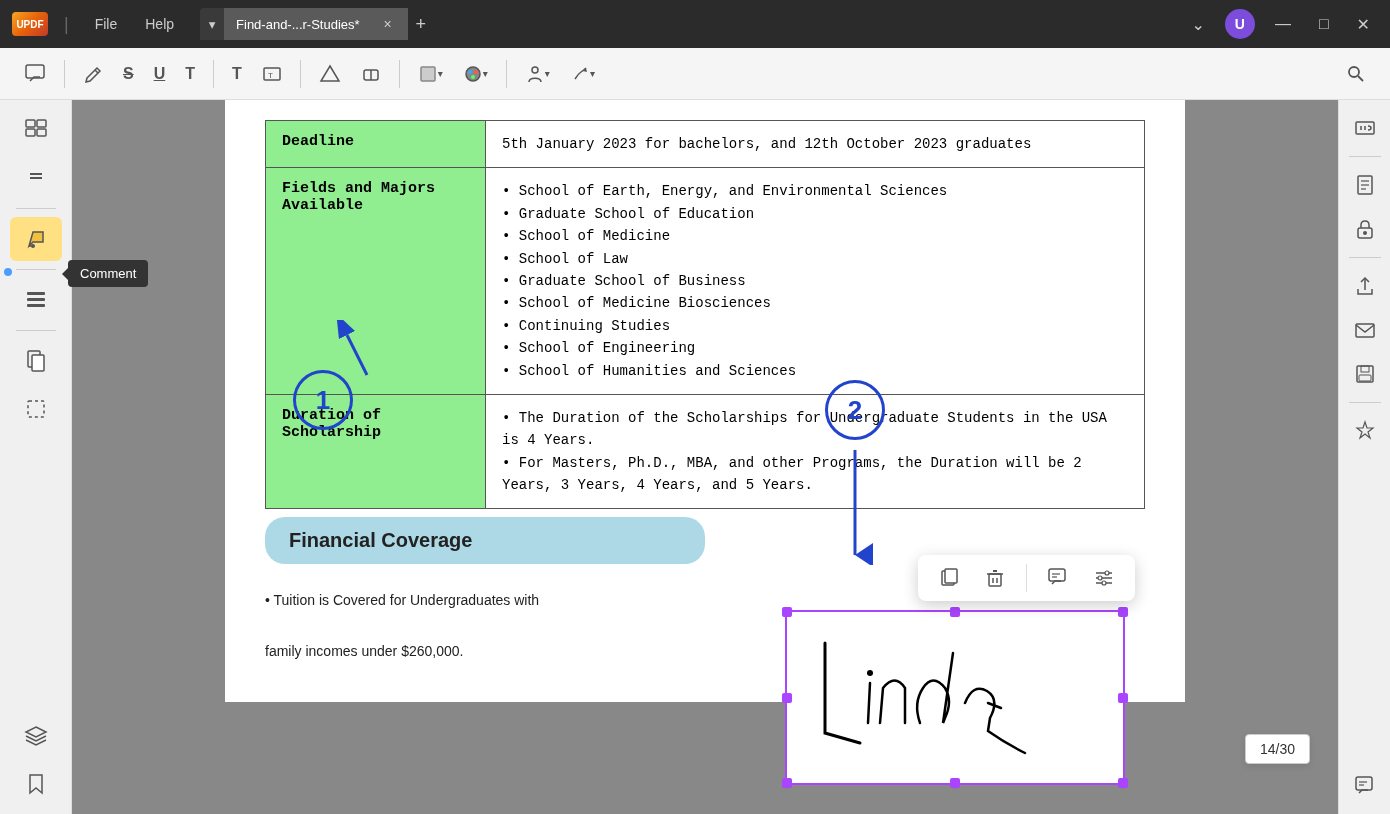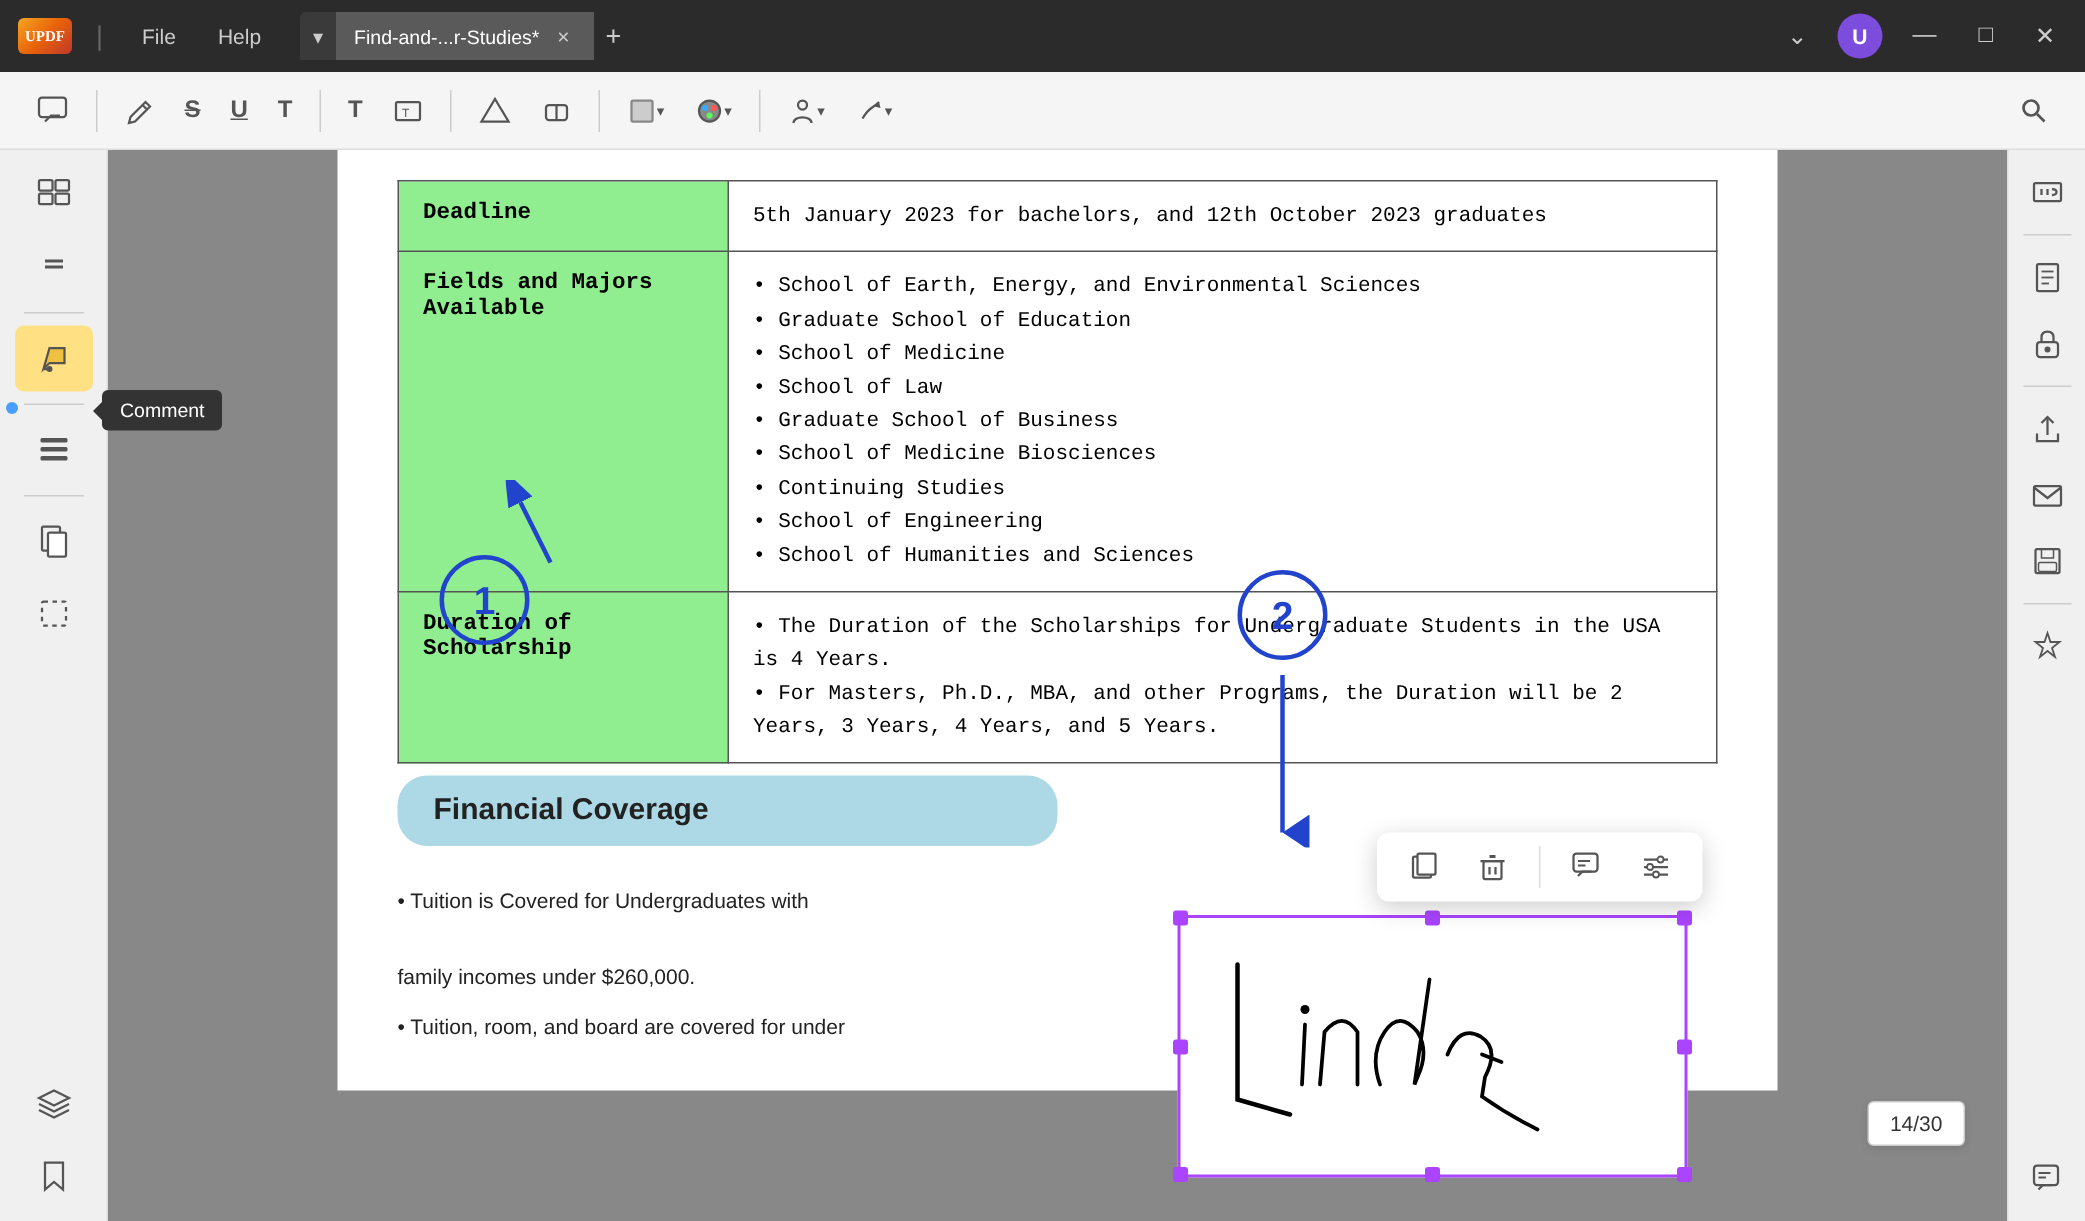--- a/index.html
+++ b/index.html
@@ -9,21 +9,21 @@
     .title-bar {
       height: 48px;
       background: #2b2b2b;
       display: flex;
       align-items: center;
       padding: 0 12px;
       gap: 8px;
       flex-shrink: 0;
     }
     .updf-logo {
-      display: flex; align-items: center; gap: 4px; font-family: Liberation Serif, serif;
+      display: flex; align-items: center; gap: 4px;
     }
     .updf-logo-box {
       width: 36px; height: 24px;
       background: linear-gradient(135deg, #f5a623 0%, #e8620a 50%, #c0392b 100%);
       border-radius: 4px;
       display: flex; align-items: center; justify-content: center;
       font-weight: 900; font-size: 10px; color: white;
     }
     .title-bar-sep { color: #666; margin: 0 8px; font-size: 18px; }
     .title-bar-btn {
@@ -32,21 +32,21 @@
     }
     .tab-container {
       display: flex; align-items: center; margin-left: 8px;
     }
     .tab-dropdown-btn {
       background: #3a3a3a; border: none; color: #ccc; width: 24px; height: 32px;
       border-radius: 4px 0 0 0; cursor: pointer; display: flex; align-items: center; justify-content: center;
     }
     .tab {
       background: #4a4a4a; border: none; color: #eee;
-      padding: 0 12px; height: 32px; display: flex; align-items: center; gap: 8px;
+      padding: 0 12px; height: 32px; display: flex; align-items: center; gap: 20px;
       font-size: 13px; cursor: pointer; border-radius: 0;
     }
     .tab.active { background: #5a5a5a; color: white; }
     .tab-close {
       background: transparent; border: none; color: #ccc;
       cursor: pointer; font-size: 14px; display: flex; align-items: center; justify-content: center;
       width: 16px; height: 16px; border-radius: 3px;
     }
     .tab-new-btn {
       background: transparent; border: none; color: #ccc; font-size: 18px;
@@ -518,21 +518,20 @@
       
       <div class="financial-coverage-box">
         <span>Financial Coverage</span>
       </div>
 
       
       <div class="bullet-text">
         <p style="white-space:pre-line;margin-bottom:8px;">• Tuition is Covered for Undergraduates with
 
    family incomes under $260,000.</p>
-        <p>• Tuition, room, and board are covered for under</p>
       </div>
 
       
       <div class="annotation-circle-1">
         <span>1</span>
       </div>
 
       
       <div style="position:absolute; left:112px; top:220px;">
         <svg width="60" height="60" viewBox="0 0 60 60">

